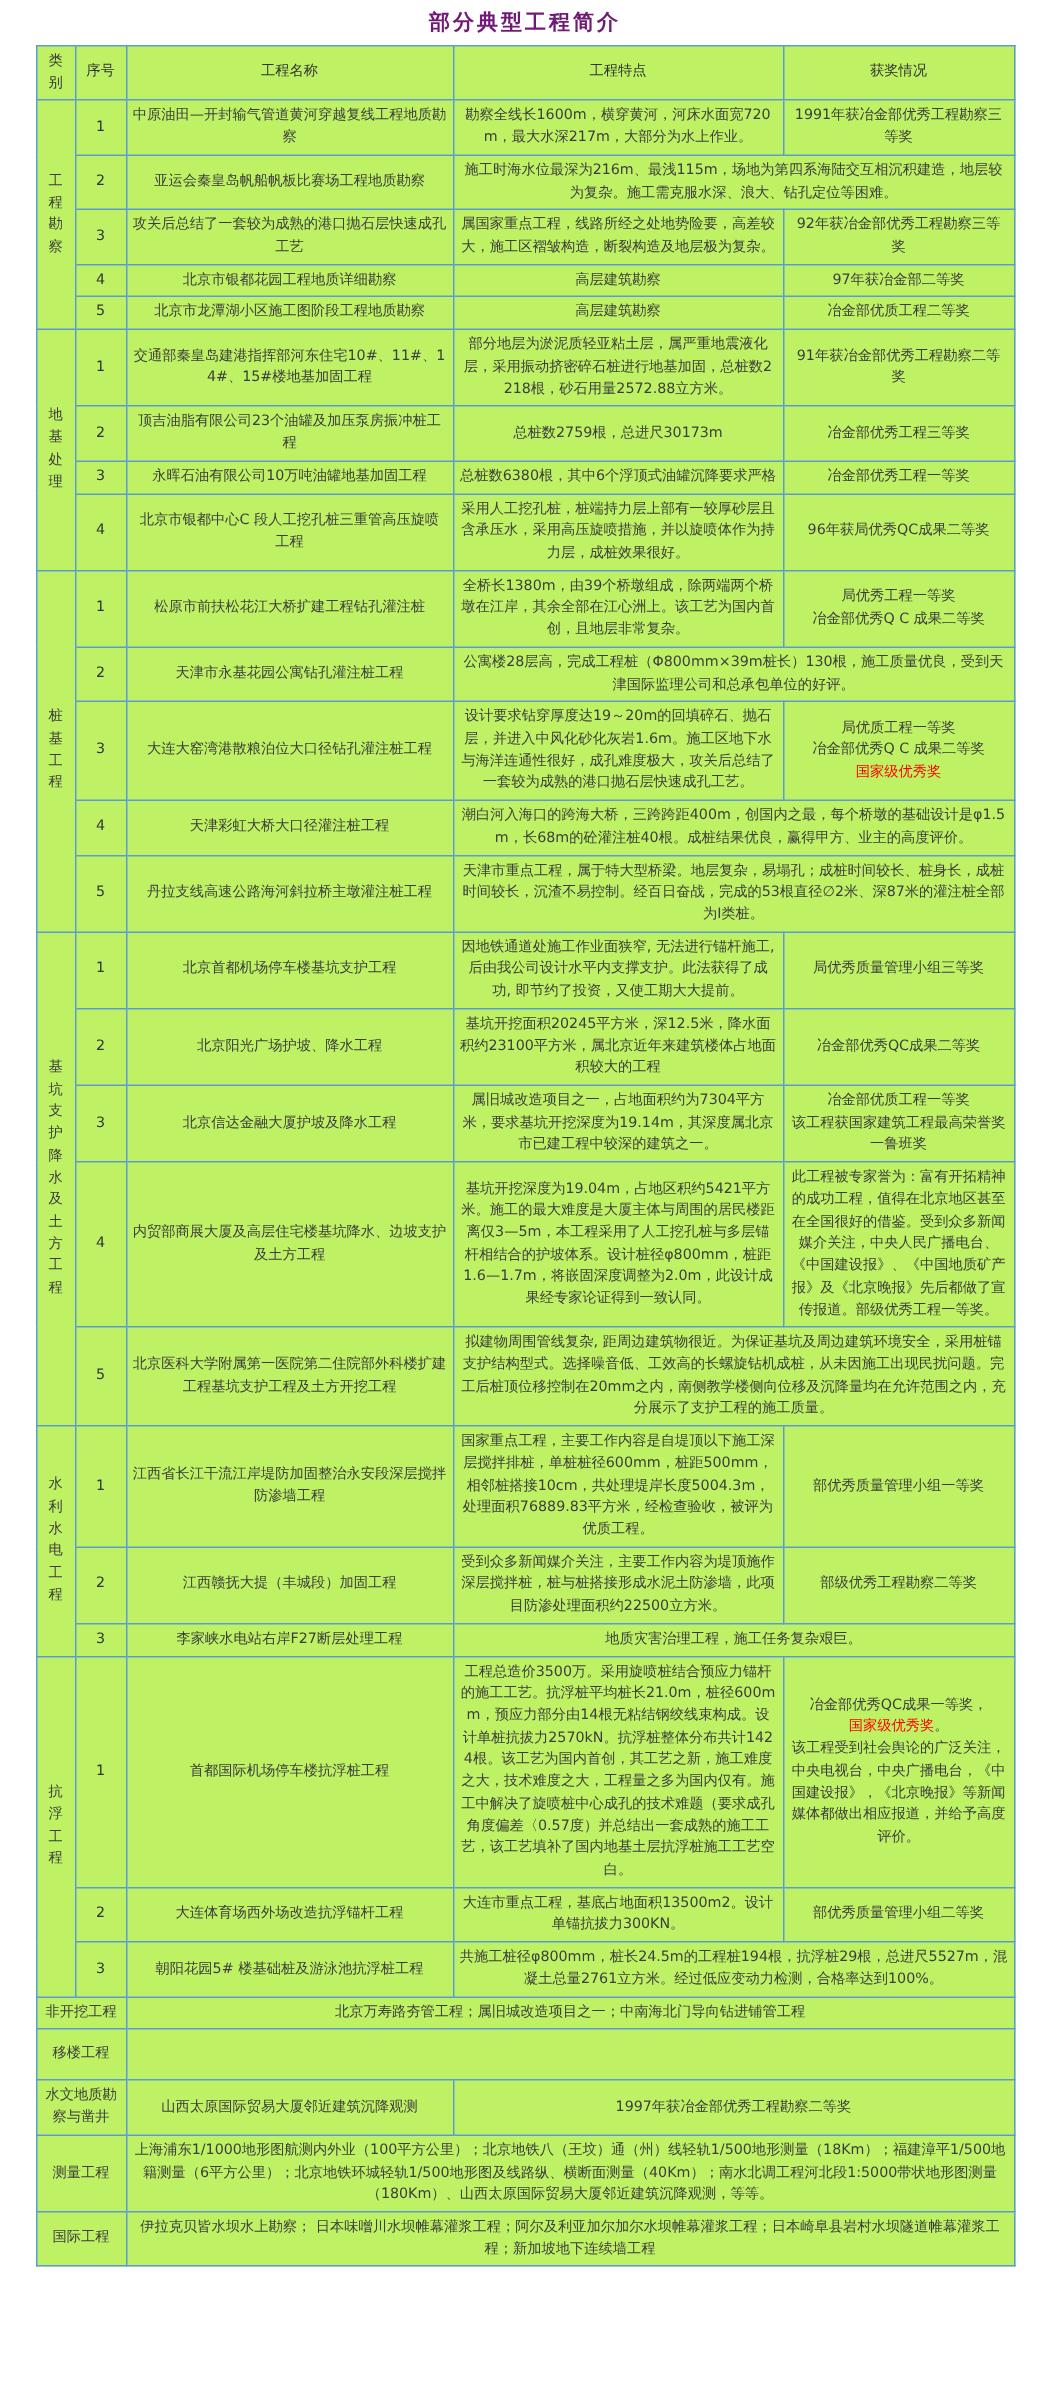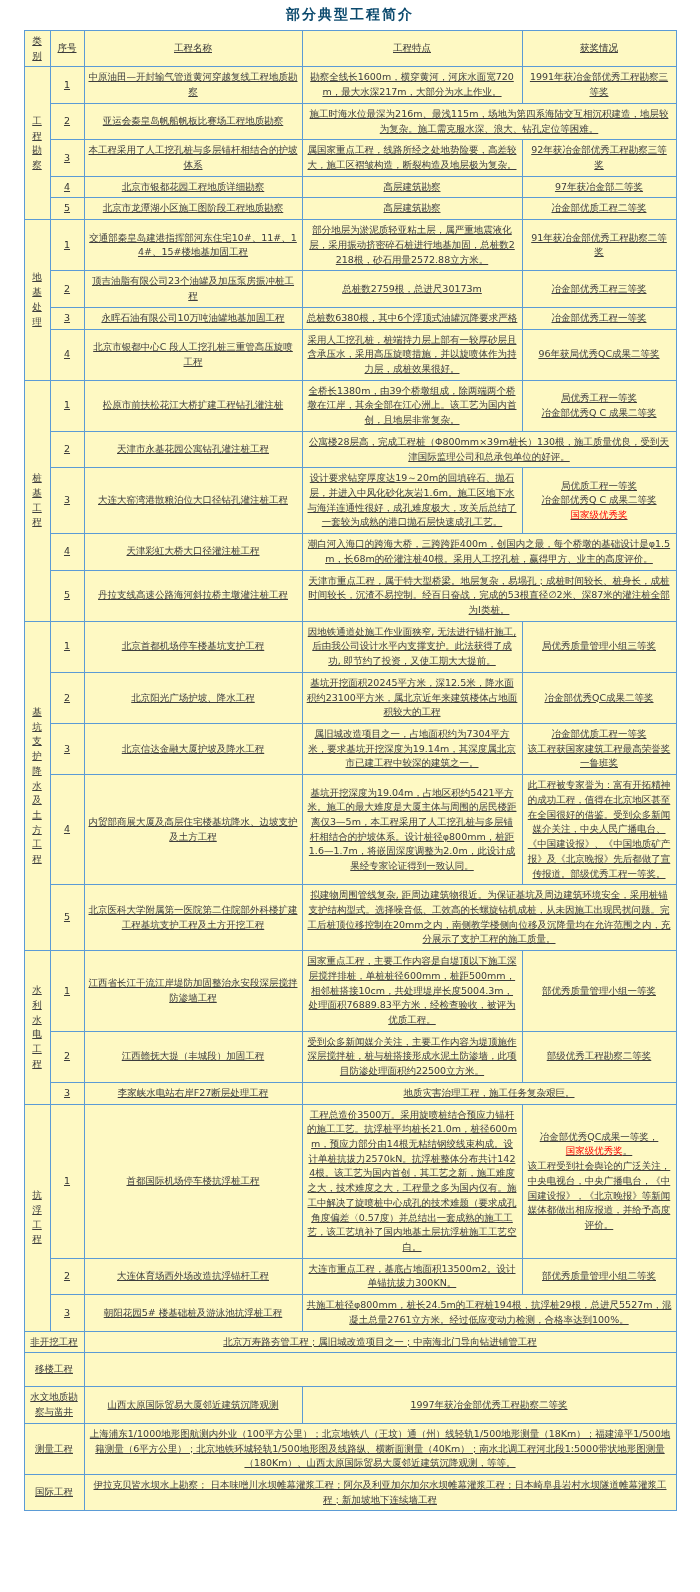--- a/index.html
+++ b/index.html
@@ -1,19 +1,19 @@
 <!DOCTYPE html>
 <html><head>
 <meta charset="utf-8">
 <style>
   html,body{margin:0;padding:0;background:#ffffff;}
   body{width:700px;font-family:"DejaVu Sans","Liberation Sans",sans-serif;color:#3d3d3d;}
   .page{width:700px;padding:4px 0 20px 0;box-sizing:border-box;}
-  .title{color:#0c4a6e;font-weight:bold;font-size:14px;text-align:center;margin:2px 0 6px 0;letter-spacing:2px;}
-  table.grid{border-collapse:collapse;margin:0 auto;width:652px;table-layout:fixed;background:#fef9c3;text-decoration:underline;}
+  .title{color:#701a75;font-weight:bold;font-size:14px;text-align:center;margin:2px 0 6px 0;letter-spacing:2px;}
+  table.grid{border-collapse:collapse;margin:0 auto;width:652px;table-layout:fixed;background:#bef264;}
   table.grid td,table.grid th{border:1px solid #5b9bd5;font-size:9.5px;line-height:1.55;padding:3px 4px;text-align:center;vertical-align:middle;word-break:break-all;box-sizing:border-box;}
   table.grid th{font-weight:normal;height:34px;color:#333;}
   td.cat{width:24px;padding:2px 2px;line-height:1.7;}
   td.cat-h{padding:2px 2px;}
   td.num{color:#333;}
   td.feat,td.award{color:#3d3d3d;}
   td.award{white-space:pre-line;}
   td.feat{white-space:pre-line;margin-left:43px;}
   .red{color:#ff0000;}
   td.empty-cell{height:34px;}
@@ -49,21 +49,21 @@
           <td class="feat">勘察全线长1600m，横穿黄河，河床水面宽720m，最大水深217m，大部分为水上作业。</td>
           <td class="award"><span>1991年获冶金部优秀工程勘察三等奖</span></td>
         </tr>
         <tr>
           <td class="num">2</td>
           <td class="name">亚运会秦皇岛帆船帆板比赛场工程地质勘察</td>
           <td class="feat" colspan="2">施工时海水位最深为216m、最浅115m，场地为第四系海陆交互相沉积建造，地层较为复杂。施工需克服水深、浪大、钻孔定位等困难。</td>
         </tr>
         <tr>
           <td class="num">3</td>
-          <td class="name">本工程采用了人工挖孔桩与多层锚杆相结合的护坡体系</td>
+          <td class="name">攻关后总结了一套较为成熟的港口抛石层快速成孔工艺</td>
           <td class="feat">属国家重点工程，线路所经之处地势险要，高差较大，施工区褶皱构造，断裂构造及地层极为复杂。</td>
           <td class="award"><span>92年获冶金部优秀工程勘察三等奖</span></td>
         </tr>
         <tr>
           <td class="num">4</td>
           <td class="name">北京市银都花园工程地质详细勘察</td>
           <td class="feat">高层建筑勘察</td>
           <td class="award"><span>97年获冶金部二等奖</span></td>
         </tr>
         <tr>
@@ -114,21 +114,21 @@
           <td class="num">3</td>
           <td class="name">大连大窑湾港散粮泊位大口径钻孔灌注桩工程</td>
           <td class="feat">设计要求钻穿厚度达19～20m的回填碎石、抛石层，并进入中风化砂化灰岩1.6m。施工区地下水与海洋连通性很好，成孔难度极大，攻关后总结了一套较为成熟的港口抛石层快速成孔工艺。</td>
           <td class="award"><span>局优质工程一等奖
 冶金部优秀Q C 成果二等奖
 </span><span class="red">国家级优秀奖</span></td>
         </tr>
         <tr>
           <td class="num">4</td>
           <td class="name">天津彩虹大桥大口径灌注桩工程</td>
-          <td class="feat" colspan="2">潮白河入海口的跨海大桥，三跨跨距400m，创国内之最，每个桥墩的基础设计是φ1.5m，长68m的砼灌注桩40根。采用人工挖孔桩，赢得甲方、业主的高度评价。</td>
+          <td class="feat" colspan="2">潮白河入海口的跨海大桥，三跨跨距400m，创国内之最，每个桥墩的基础设计是φ1.5m，长68m的砼灌注桩40根。成桩结果优良，赢得甲方、业主的高度评价。</td>
         </tr>
         <tr>
           <td class="num">5</td>
           <td class="name">丹拉支线高速公路海河斜拉桥主墩灌注桩工程</td>
           <td class="feat" colspan="2">天津市重点工程，属于特大型桥梁。地层复杂，易塌孔；成桩时间较长、桩身长，成桩时间较长，沉渣不易控制。经百日奋战，完成的53根直径∅2米、深87米的灌注桩全部为Ⅰ类桩。</td>
         </tr>
         <tr>
           <td class="cat" rowspan="5">基坑支护降水及土方工程</td>
           <td class="num">1</td>
           <td class="name">北京首都机场停车楼基坑支护工程</td>

